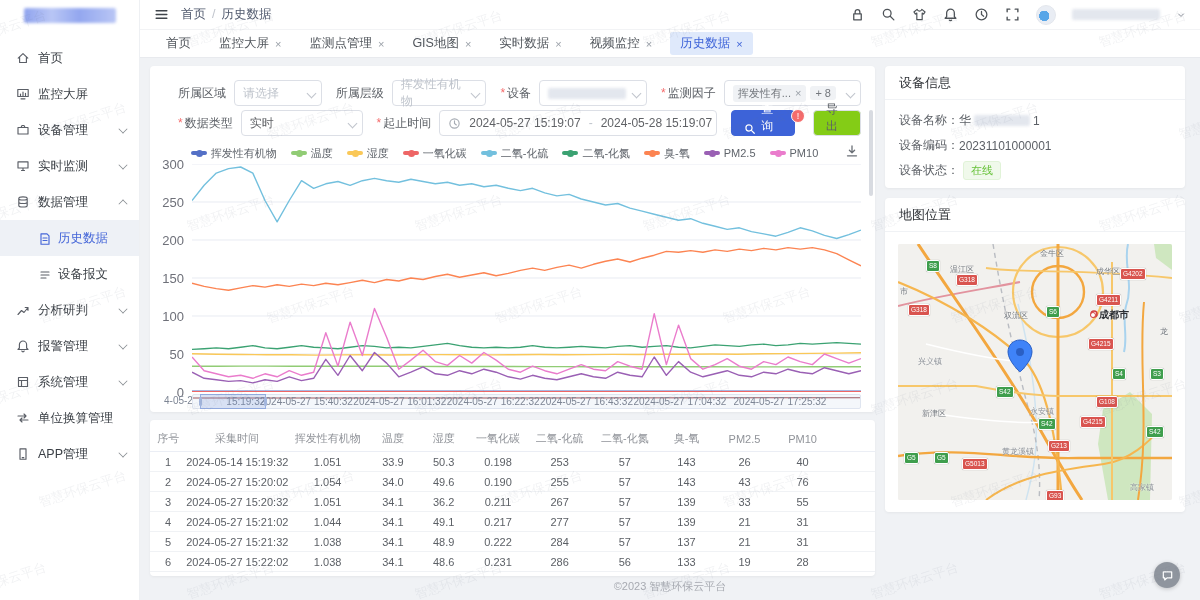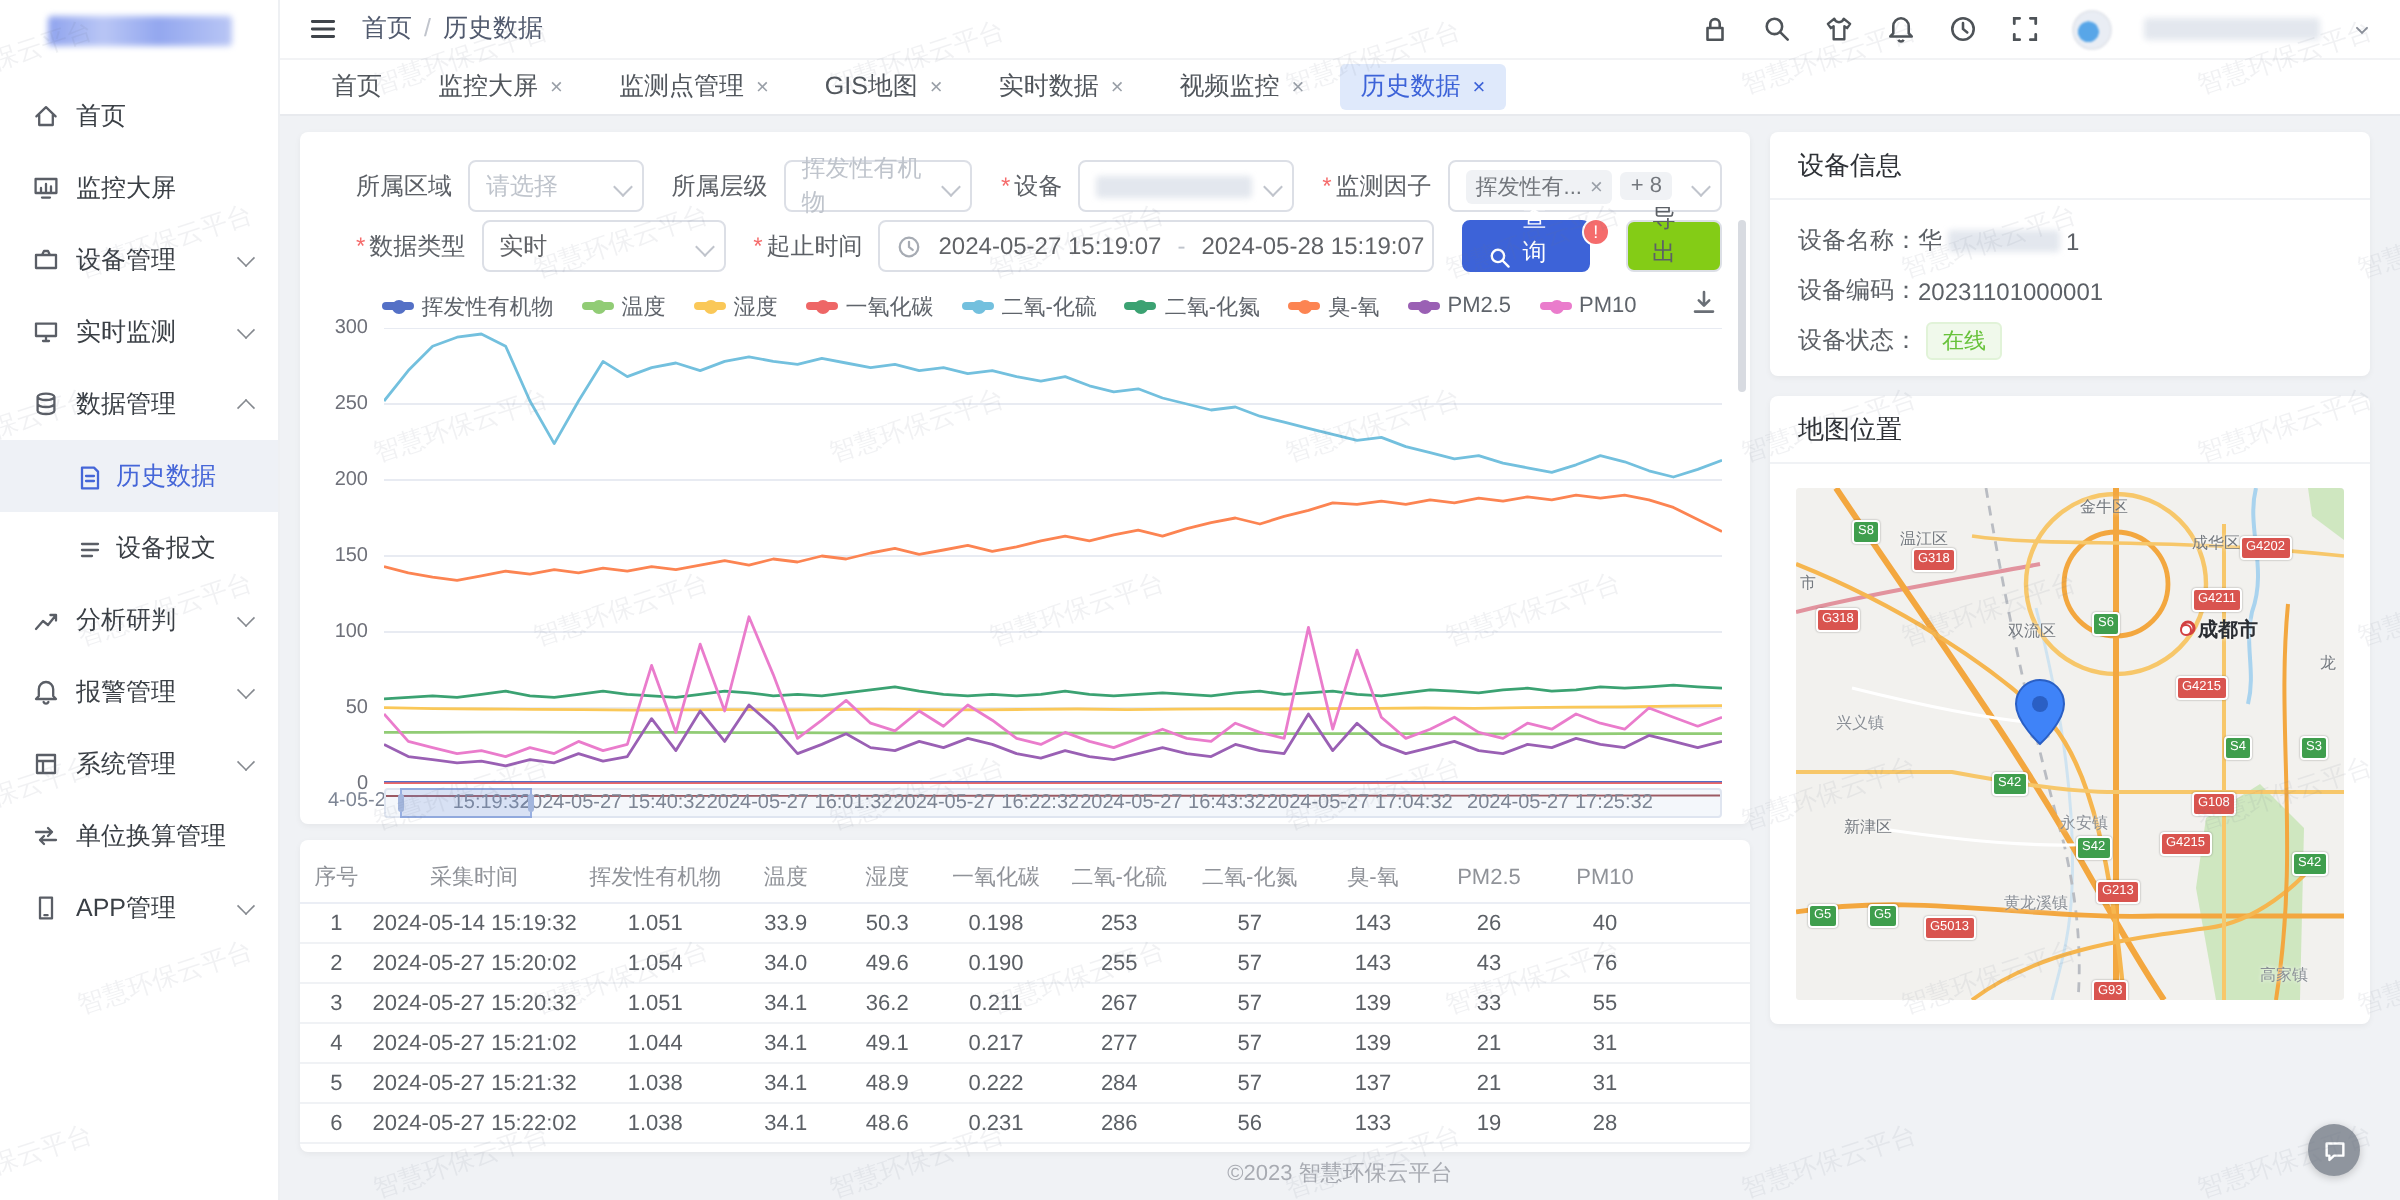--- a/index.html
+++ b/index.html
@@ -72,21 +72,21 @@
   
   #legend-row { position:absolute; left:24px; right:40px; top:78px; height:18px; display:flex; align-items:center; justify-content:center; gap:14px; }
   .lg-item { display:flex; align-items:center; gap:4px; color:#5f646b; font-size:11px; cursor:pointer; white-space:nowrap; }
   .lg-marker { position:relative; width:16px; height:4px; border-radius:2px; }
   .lg-marker::after { content:""; position:absolute; left:5px; top:-1.5px; width:7px; height:7px; border-radius:50%; background:inherit; }
   #dl-icon { position:absolute; right:16px; top:78px; width:14px; height:14px; color:#6a6f76; cursor:pointer; }
   #dl-icon svg { width:14px; height:14px; }
 
   .chart-area { position:absolute; left:14px; right:14px; top:98px; height:228px; }
   #yaxis { position:absolute; left:0; top:0; width:24px; height:228px; }
-  .ytick { position:absolute; right:4px; transform:translateY(-50%); font-size:10px; color:#6e7079; }
+  .ytick { position:absolute; right:4px; transform:translateY(-50%); font-size:13px; color:#6e7079; }
   #plot { position:absolute; left:28px; right:0; top:0; bottom:0; }
   #plot svg { width:100%; height:100%; display:block; }
 
   .dz-bar { position:absolute; left:42px; right:14px; top:328px; height:15px; background:#f4f7fb; border:1px solid #dfe5f0; border-radius:2px; }
   #dz-svg { position:absolute; inset:0; width:100%; height:100%; }
   #dz-window { position:absolute; top:-1px; bottom:-1px; background:rgba(120,150,220,.22); border:1px solid rgba(100,135,210,.55); }
   #dz-window::before,#dz-window::after { content:""; position:absolute; top:2px; bottom:2px; width:3px; background:#a3b6dd; border-radius:2px; }
   #dz-window::before { left:-2px; } #dz-window::after { right:-2px; }
   .dz-label { position:absolute; top:1px; font-size:10px; color:#7d8594; white-space:nowrap; }
   #dz-edge { position:absolute; left:14px; top:329px; font-size:10px; color:#7d8594; }

